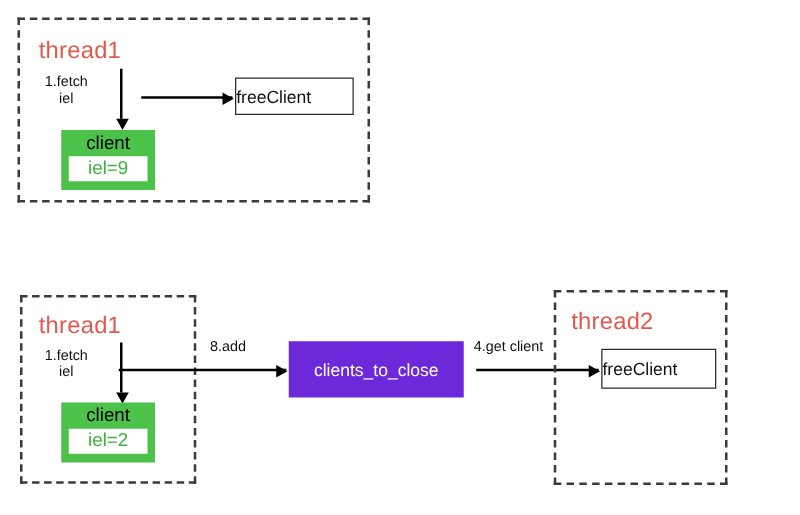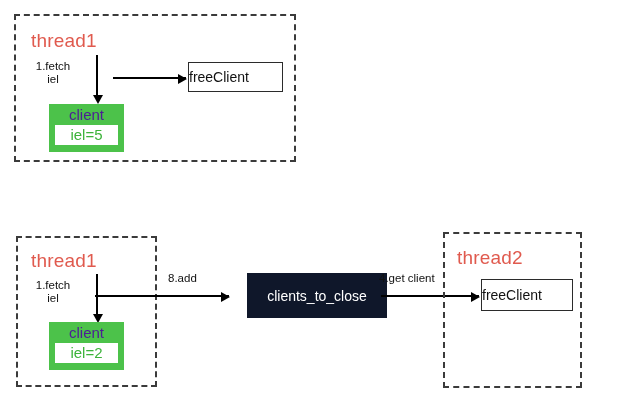--- a/index.html
+++ b/index.html
@@ -57,48 +57,47 @@
     position: absolute;
     box-sizing: border-box;
     background: #4cc24a;
     display: flex;
     flex-direction: column;
     align-items: center;
     justify-content: flex-start;
     padding-top: 2px;
   }
   .client-node .client-label {
-    color: #4c1d95;
+    color: #000000;
     font-size: 15px;
     line-height: 18px;
     white-space: nowrap;
   }
   .client-node .client-value {
     margin-top: 1px;
     background: #ffffff;
     color: #3cb33a;
     font-size: 15px;
     line-height: 20px;
     width: calc(100% - 12px);
     text-align: center;
     white-space: nowrap;
   }
 
   
   .queue-node {
     position: absolute;
     box-sizing: border-box;
-    background: #0f172a;
+    background: #6d28d9;
     color: #ffffff;
     font-size: 14px;
     display: flex;
     align-items: center;
     justify-content: center;
     white-space: nowrap;
-    margin-left: 16px;
   }
 
   
   .arrow-h {
     position: absolute;
     height: 0;
     border-top: 2px solid #000000;
   }
   .arrow-h::after {
     content: "";
@@ -155,21 +154,21 @@
   <div class="edge-label centered" style="left:26px; top:73px; width:54px;">iel</div>
 
   <div class="arrow-h" style="left:113px; top:77px; width:73px;"></div>
 
   <div class="rect-node" style="left:188px; top:62px; width:95px; height:30px;">
     <span>freeClient</span>
   </div>
 
   <div class="client-node" style="left:49px; top:104px; width:75px; height:48px;">
     <span class="client-label">client</span>
-    <span class="client-value">iel=5</span>
+    <span class="client-value">iel=9</span>
   </div>
 
   <div class="thread-box" style="left:16px; top:236px; width:141px; height:151px;"></div>
 
   <div class="thread-title" style="left:31px; top:251px;">thread1</div>
 
   <div class="arrow-v" style="left:96px; top:274px; height:40px;"></div>
 
   <div class="edge-label centered" style="left:26px; top:279px; width:54px;">1.fetch</div>
   <div class="edge-label centered" style="left:26px; top:292px; width:54px;">iel</div>

